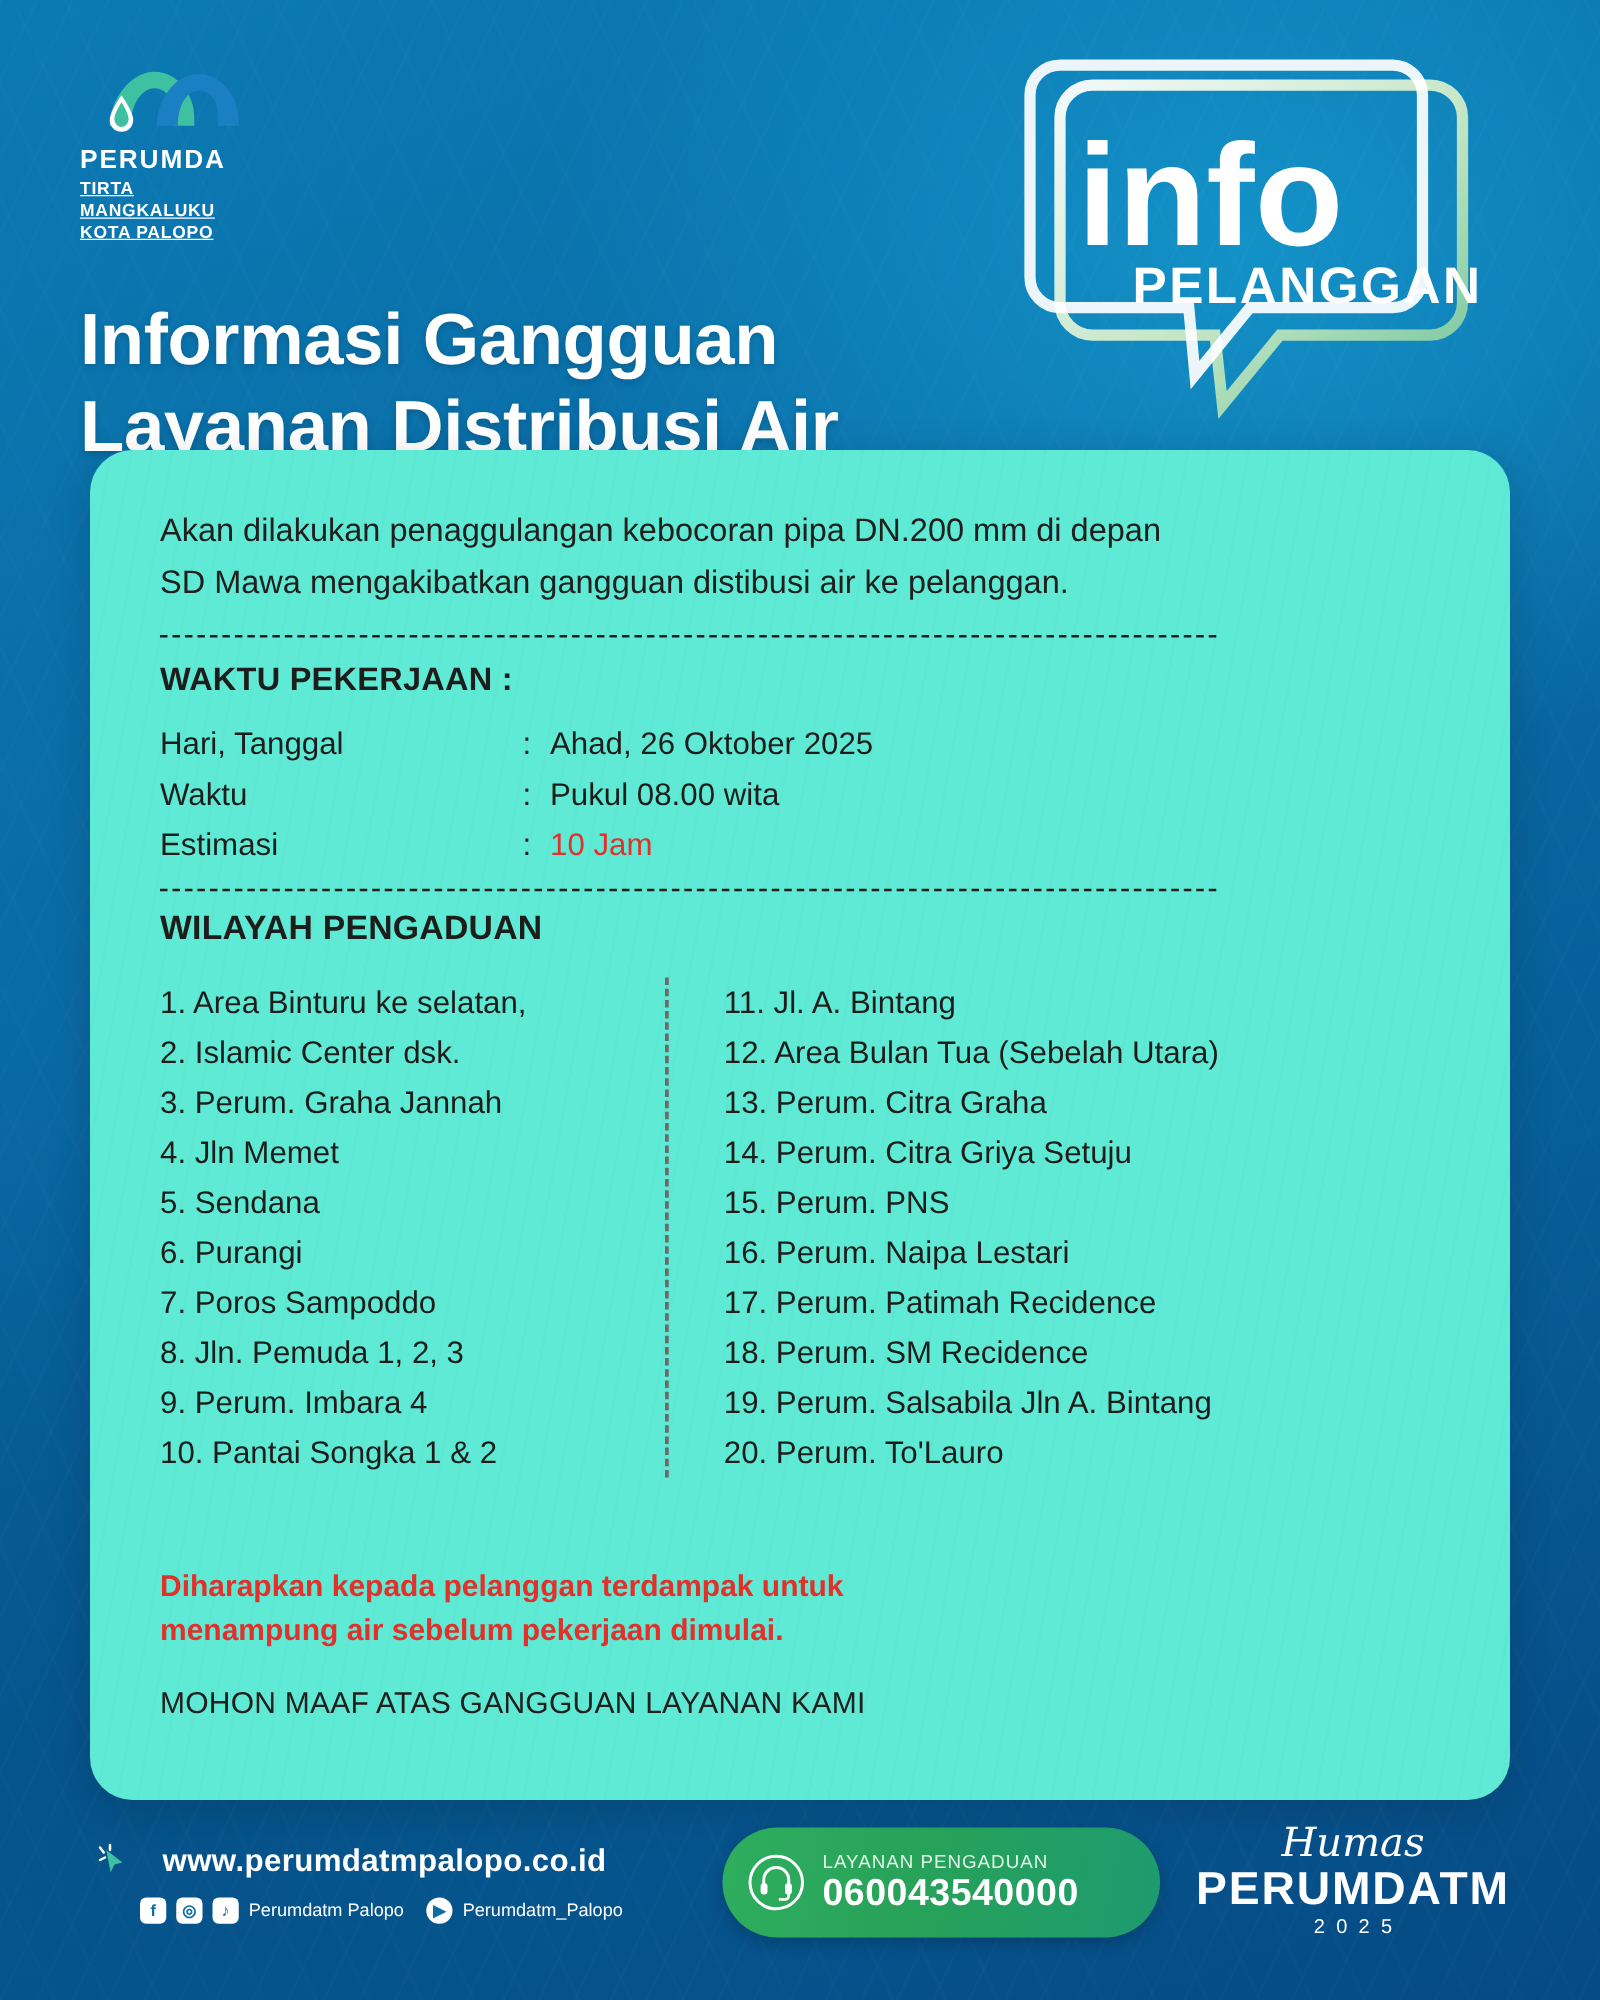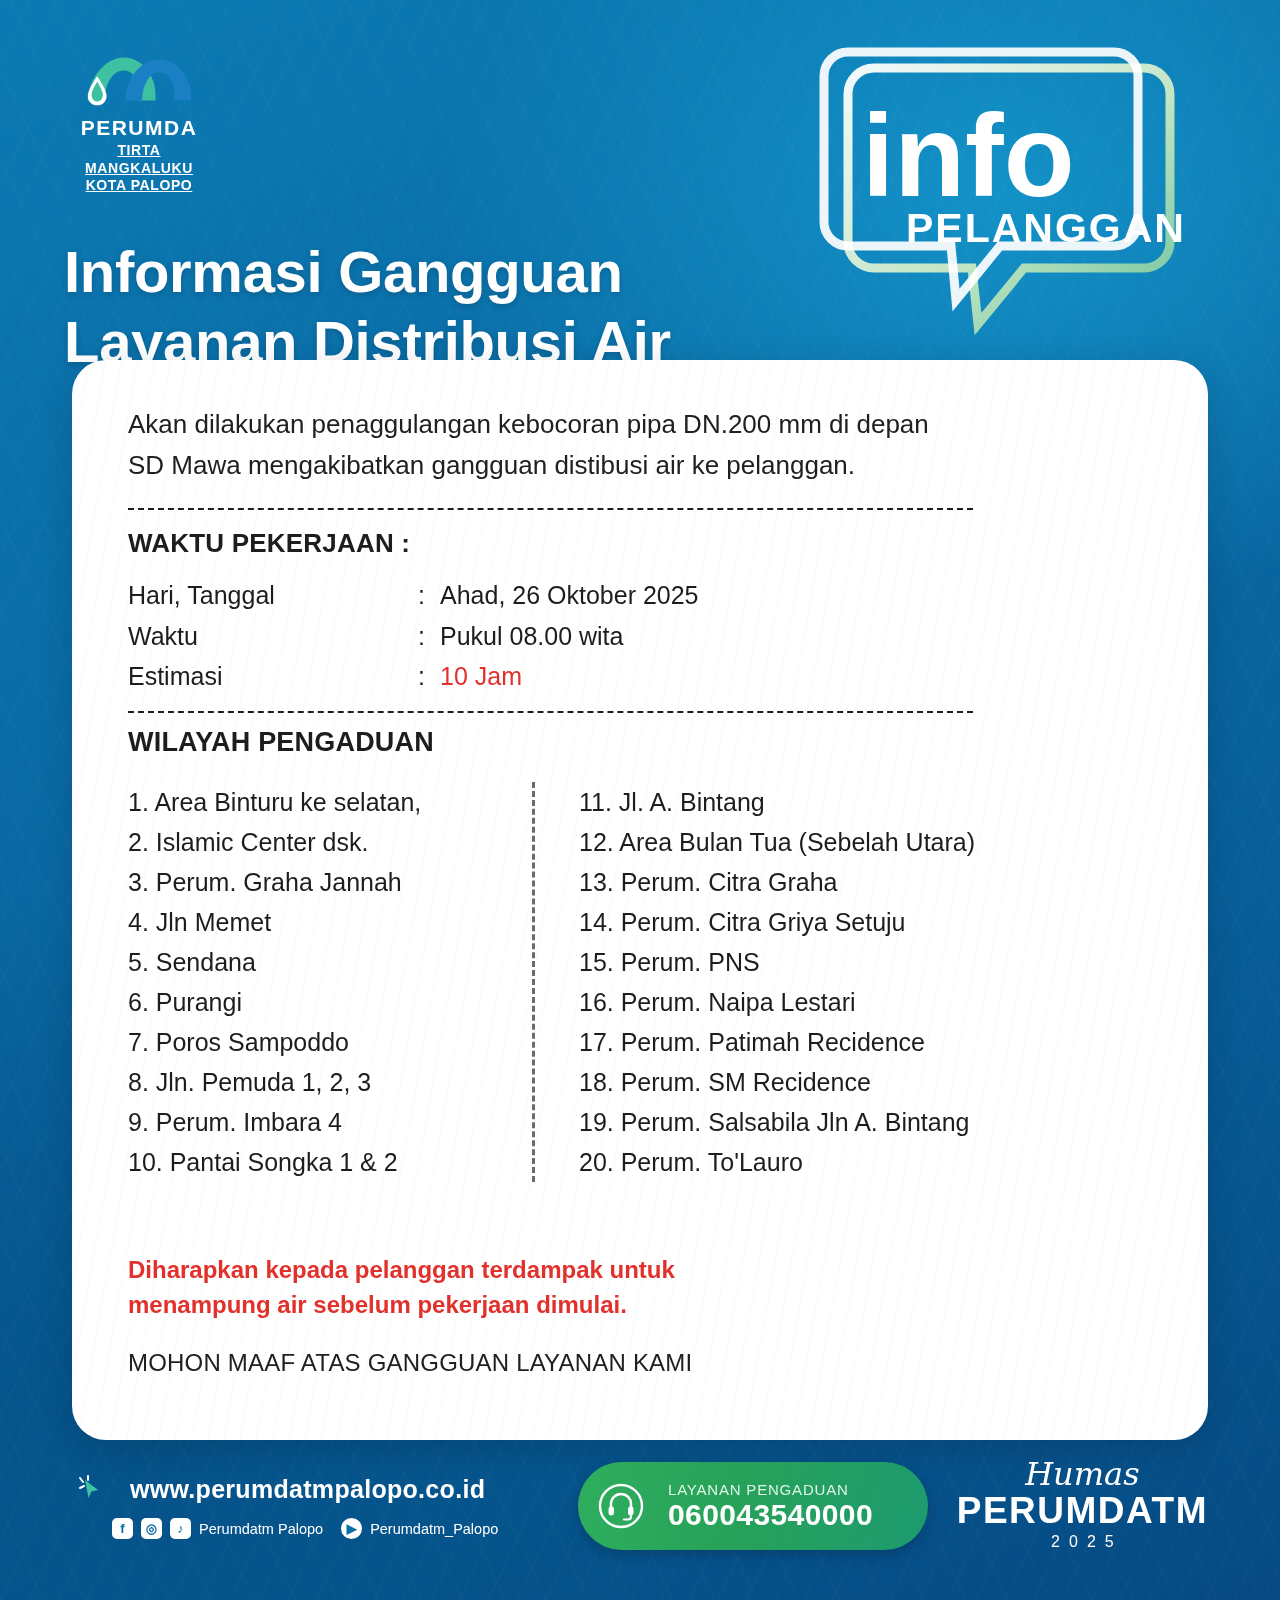--- a/index.html
+++ b/index.html
@@ -46,21 +46,20 @@
     right: 48px;
     height: 300px;
   }
   .brand-row {
     display: flex;
     align-items: flex-start;
     gap: 26px;
   }
   .logo-block {
     width: 150px;
-    text-align: center;
     color: #ffffff;
   }
   .logo-mark { height: 62px; display: block; margin: 0 auto; }
   .logo-name {
     font-size: 21px;
     font-weight: bold;
     letter-spacing: 1.5px;
     margin-top: 6px;
   }
   .logo-sub {
@@ -108,21 +107,21 @@
     height: 330px;
   }
 
   
   .card {
     position: absolute;
     left: 72px;
     top: 360px;
     width: 1136px;
     height: 1080px;
-    background: #ffffff;
+    background: #5eead4;
     border-radius: 34px;
     box-shadow: 0 8px 34px rgba(0,0,0,0.16);
     overflow: hidden;
   }
   .card-texture {
     position: absolute;
     inset: 0;
     opacity: 0.5;
     background-image:
       repeating-linear-gradient(100deg, rgba(0,0,0,0.022) 0px, rgba(0,0,0,0.022) 2px, rgba(0,0,0,0) 2px, rgba(0,0,0,0) 16px);
@@ -252,21 +251,21 @@
     left: 578px;
     top: 22px;
     width: 350px;
     height: 88px;
     border-radius: 44px;
     background: linear-gradient(100deg, #2fae5e 0%, #27a259 45%, #1d9b6f 100%);
     box-shadow: 0 4px 14px rgba(0,0,0,0.22);
     display: flex;
     align-items: center;
     padding: 0 20px;
-    gap: 24px;
+    gap: 14px;
   }
   .cta-ico {
     width: 46px; height: 46px;
     flex: 0 0 46px;
   }
   .cta-t1 {
     color: #dff5e6;
     font-size: 15px;
     letter-spacing: 0.8px;
   }

